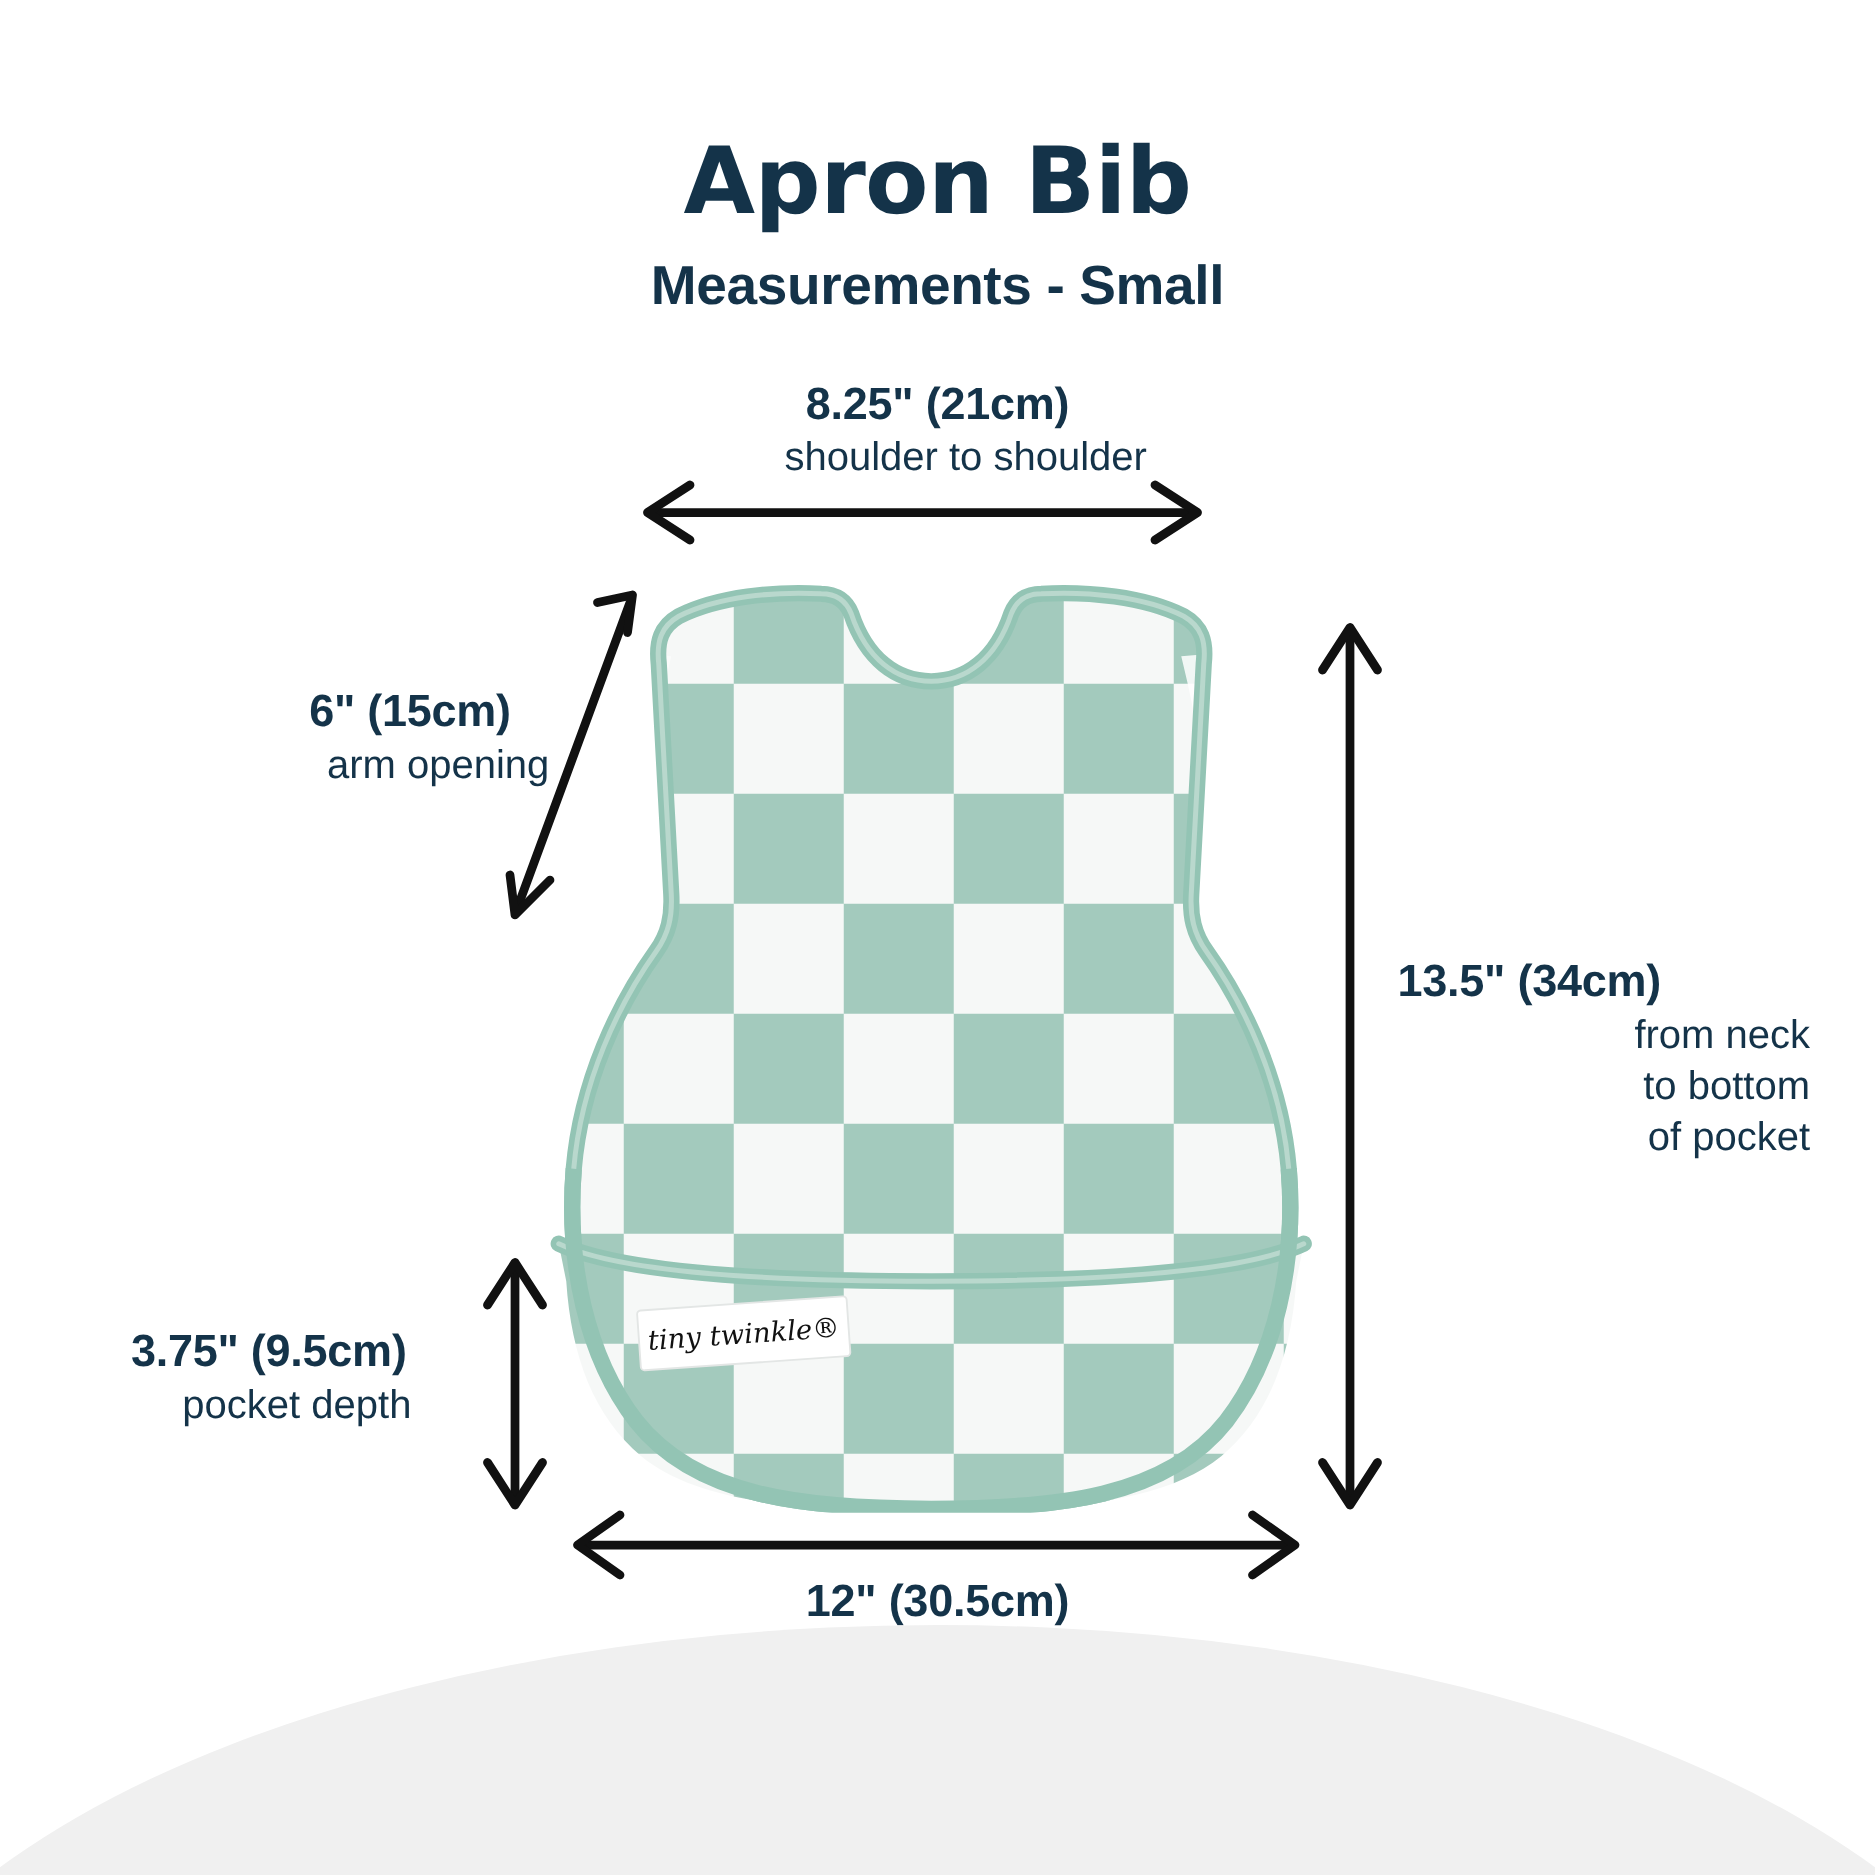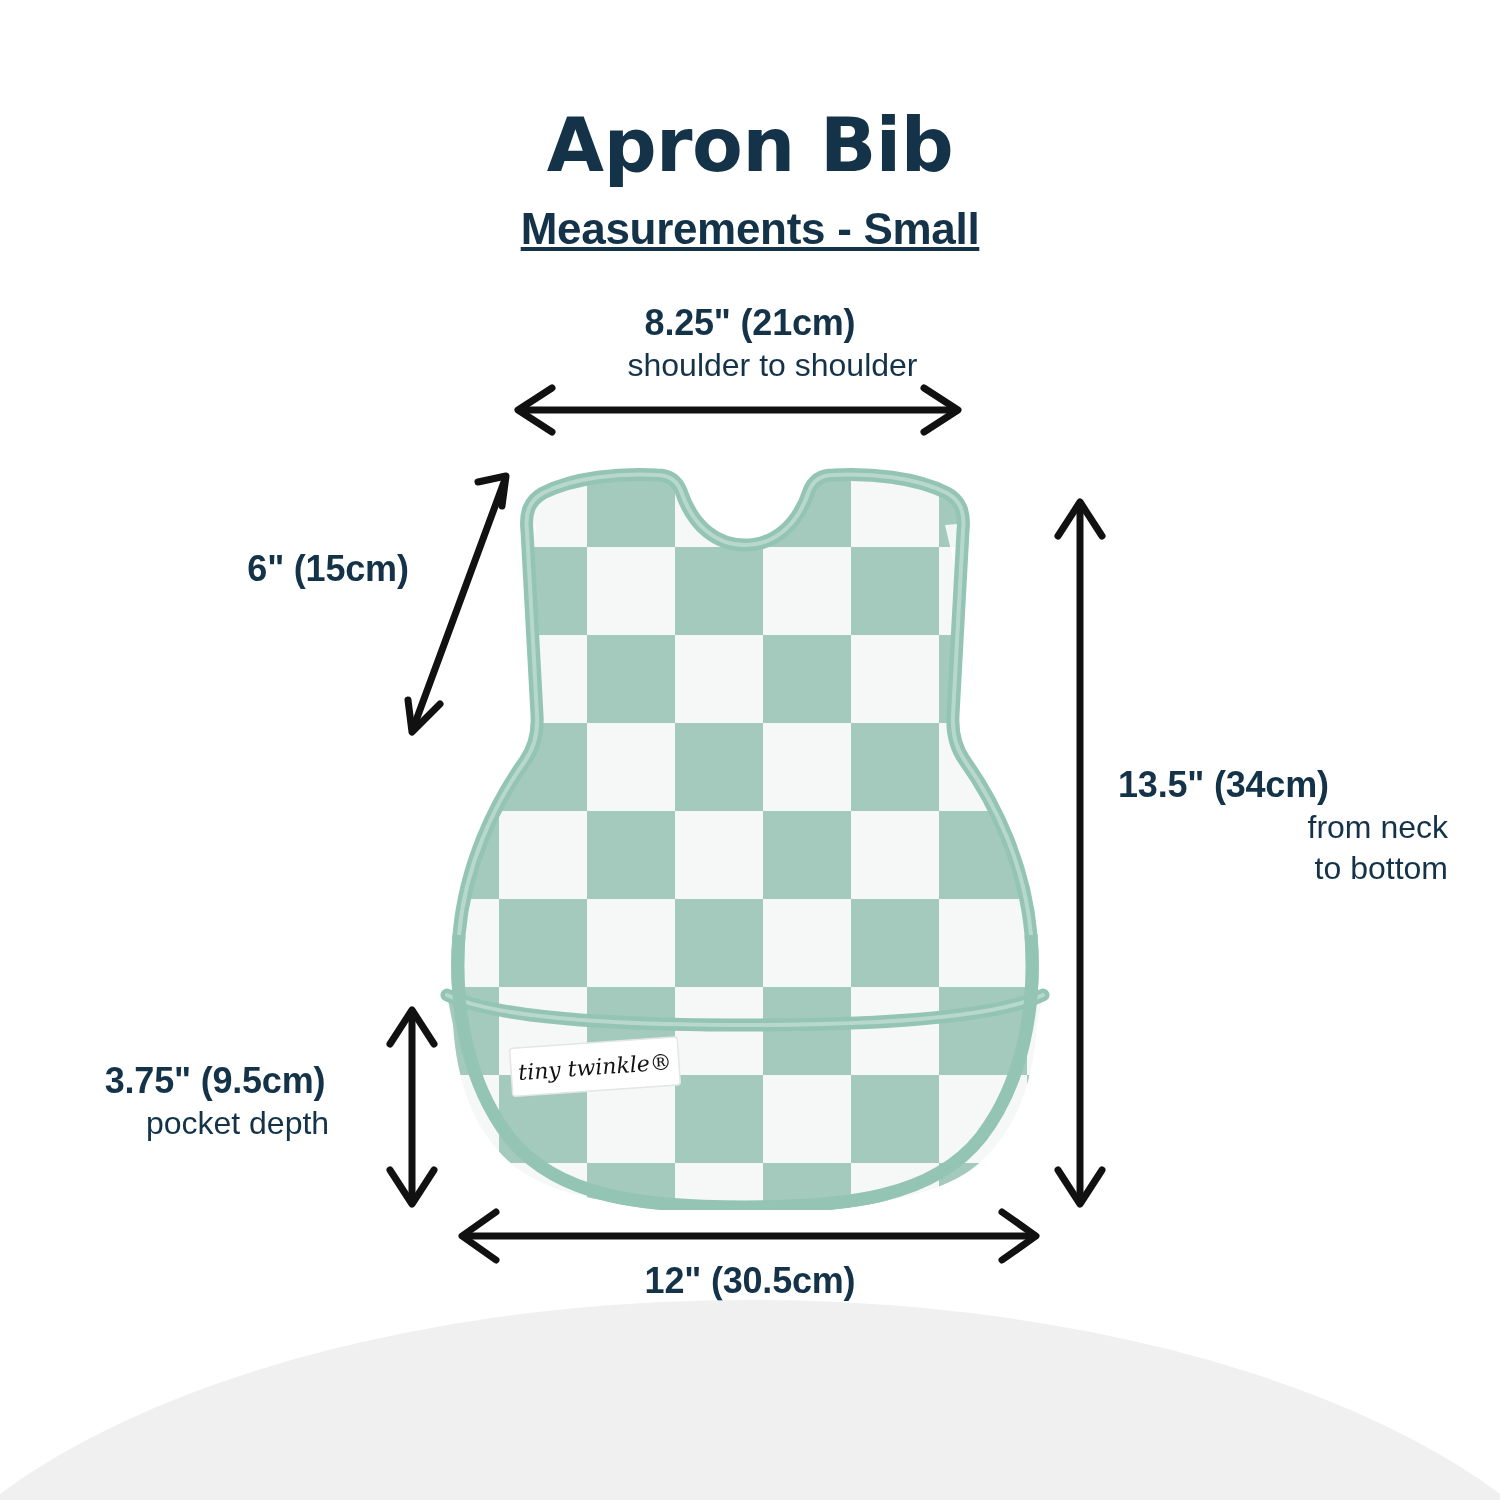--- a/index.html
+++ b/index.html
@@ -38,21 +38,20 @@
     line-height:1.0;
     font-family:"DejaVu Sans", sans-serif;
   }
   #sub-title{
     margin-top:22px;
     font-size:44px;
     font-weight:700;
     color:#143349;
     letter-spacing:-0.3px;
     font-family:"Liberation Sans", sans-serif;
-    text-decoration:underline;
   }
   
   .meas{position:absolute;color:#143349;}
   .meas .val{
     font-size:34px;font-weight:700;letter-spacing:-0.2px;line-height:1.25;
     white-space:nowrap;
   }
   .meas .desc{
     font-size:31px;font-weight:400;letter-spacing:0px;line-height:1.28;
     white-space:nowrap;
@@ -210,26 +209,28 @@
     </g>
   </svg>
 
   <div class="meas" id="m-shoulder">
     <div class="val">8.25" (21cm)</div>
     <div class="desc">shoulder to shoulder</div>
   </div>
 
   <div class="meas" id="m-arm">
     <div class="val">6" (15cm)</div>
+    <div class="desc">arm opening</div>
   </div>
 
   <div class="meas" id="m-neck">
     <div class="val">13.5" (34cm)</div>
     <div class="desc">from neck</div>
     <div class="desc">to bottom</div>
+    <div class="desc">of pocket</div>
   </div>
 
   <div class="meas" id="m-pocket">
     <div class="val">3.75" (9.5cm)</div>
     <div class="desc">pocket depth</div>
   </div>
 
   <div class="meas" id="m-width">
     <div class="val">12" (30.5cm)</div>
     <div class="desc">width across body</div>

